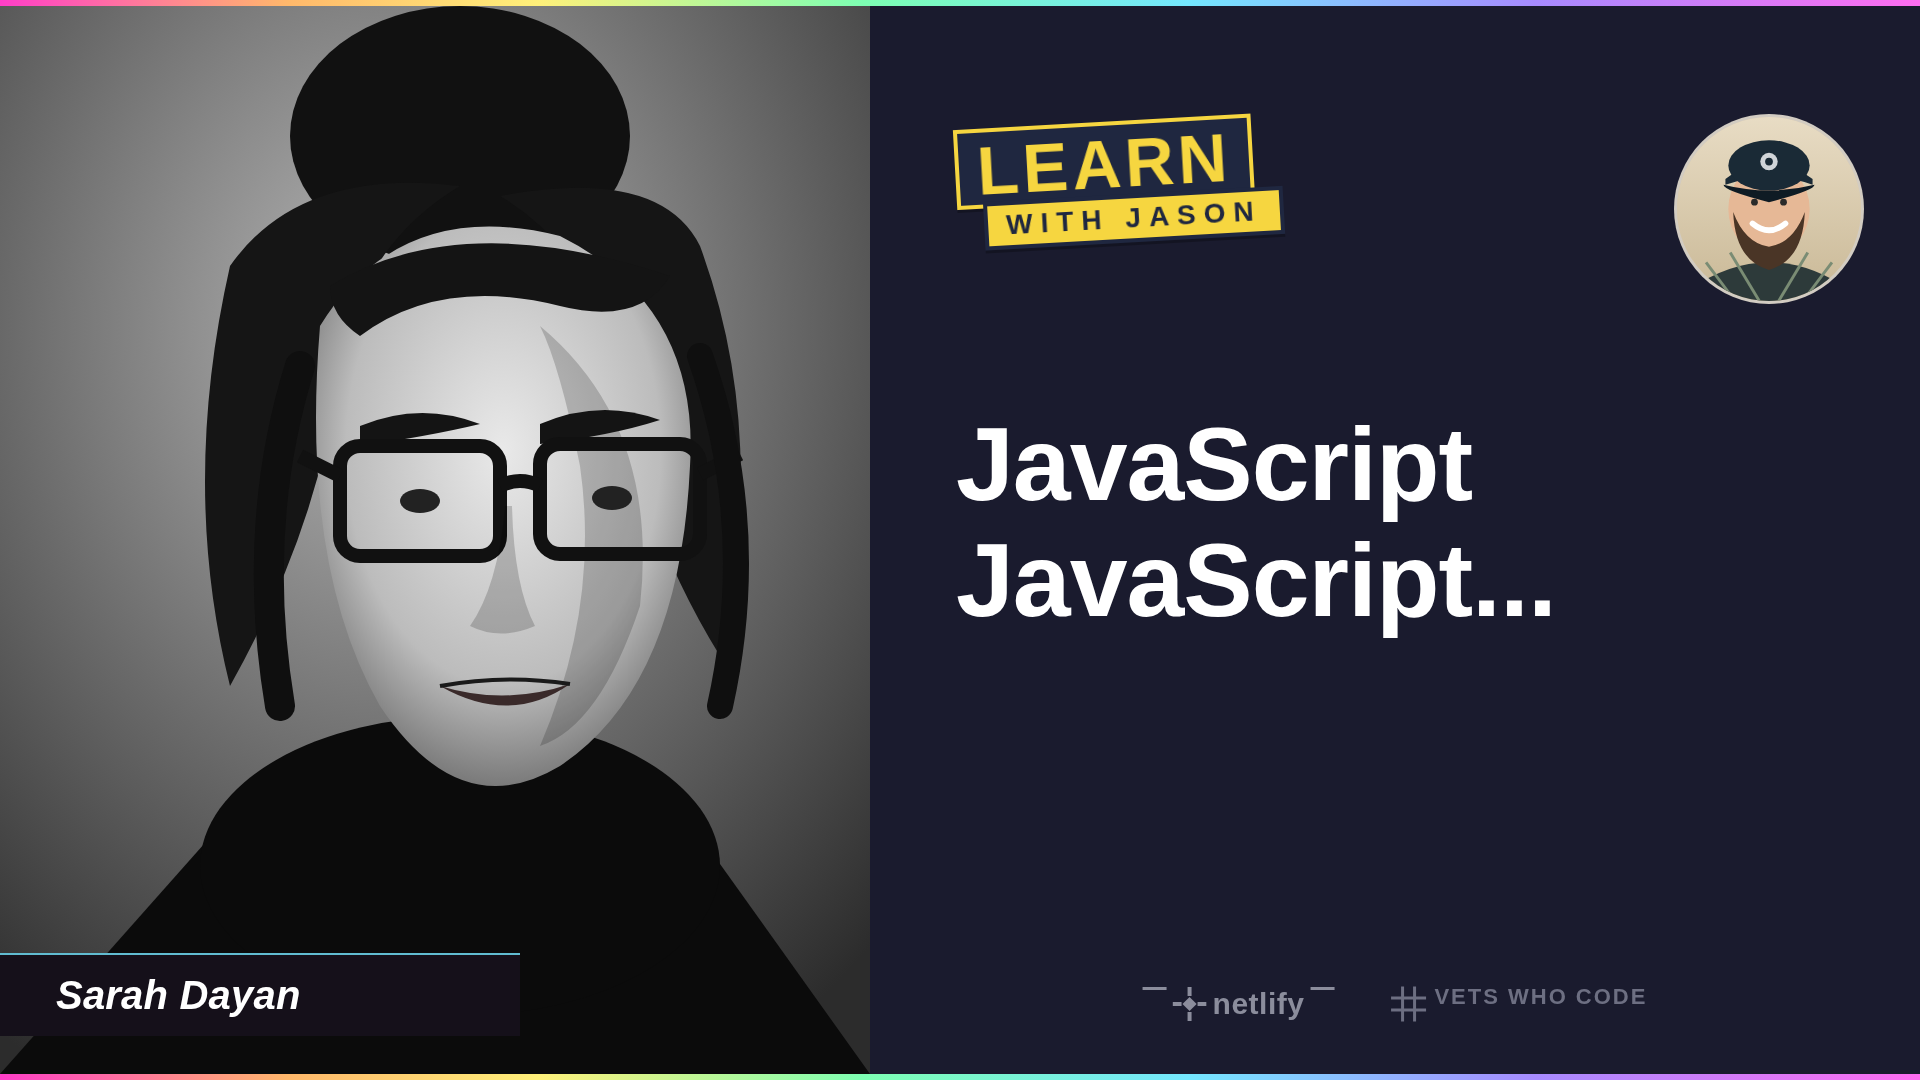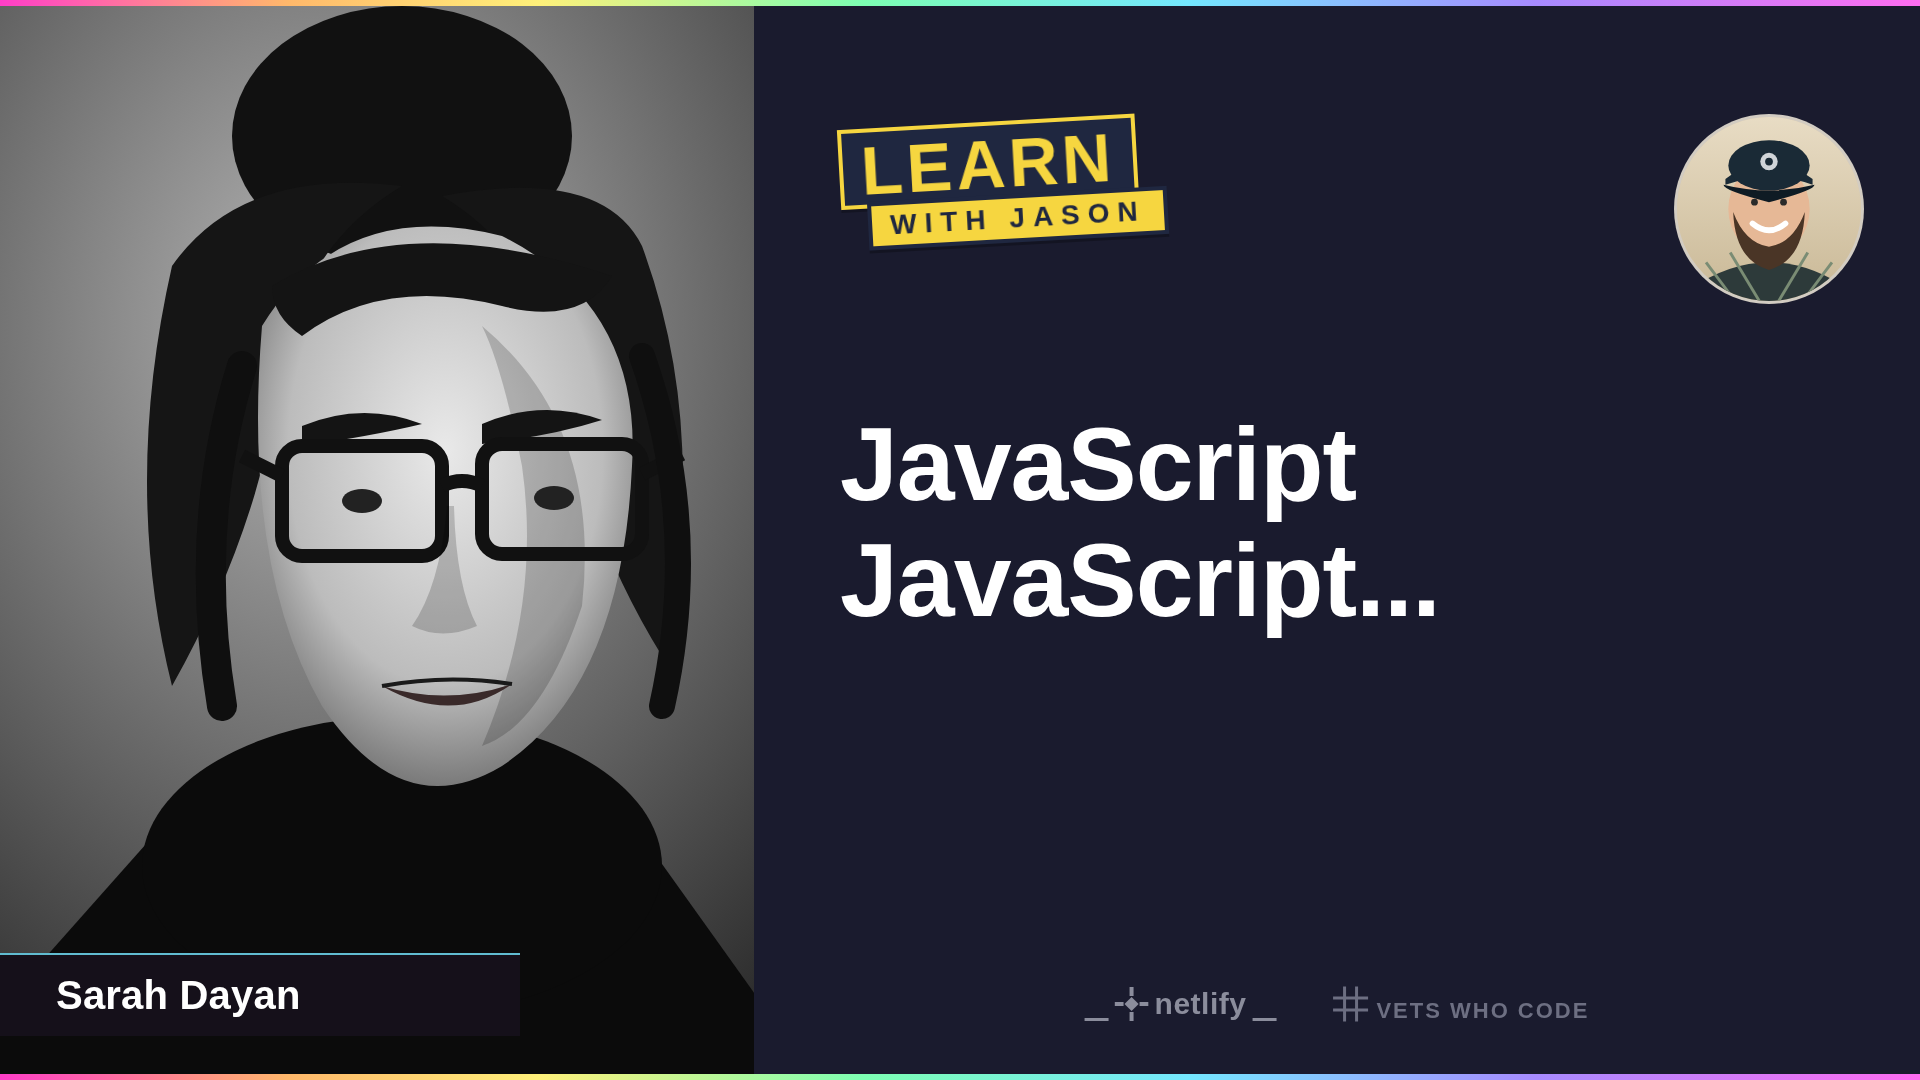--- a/index.html
+++ b/index.html
@@ -37,24 +37,25 @@
   .border-bot { bottom: 0; }
 
   .content {
     position: absolute;
     top: 6px; bottom: 6px; left: 0; right: 0;
     display: flex;
   }
 
   
   .left {
-    width: 754px;
+    width: 870px;
     position: relative;
     overflow: hidden;
     background: #eab308;
+    font-style: italic;
   }
   .guest-photo {
     position: absolute;
     inset: 0;
   }
   .guest-photo svg { width: 100%; height: 100%; display: block; }
 
   .name-plate {
     position: absolute;
     left: 0;
@@ -150,21 +151,21 @@
     bottom: 50px;
     left: 50%;
     transform: translateX(-50%);
     display: flex;
     align-items: center;
     gap: 54px;
     color: #6d6f82;
   }
   .sponsor {
     display: flex;
-    align-items: flex-end;
+    align-items: flex-start;
     gap: 6px;
   }
   .sponsor svg { display:block; }
   .netlify-word {
     font-size: 30px;
     font-weight: 600;
     color: #8b8d9c;
     letter-spacing: 0.5px;
   }
   .netlify-dash {

